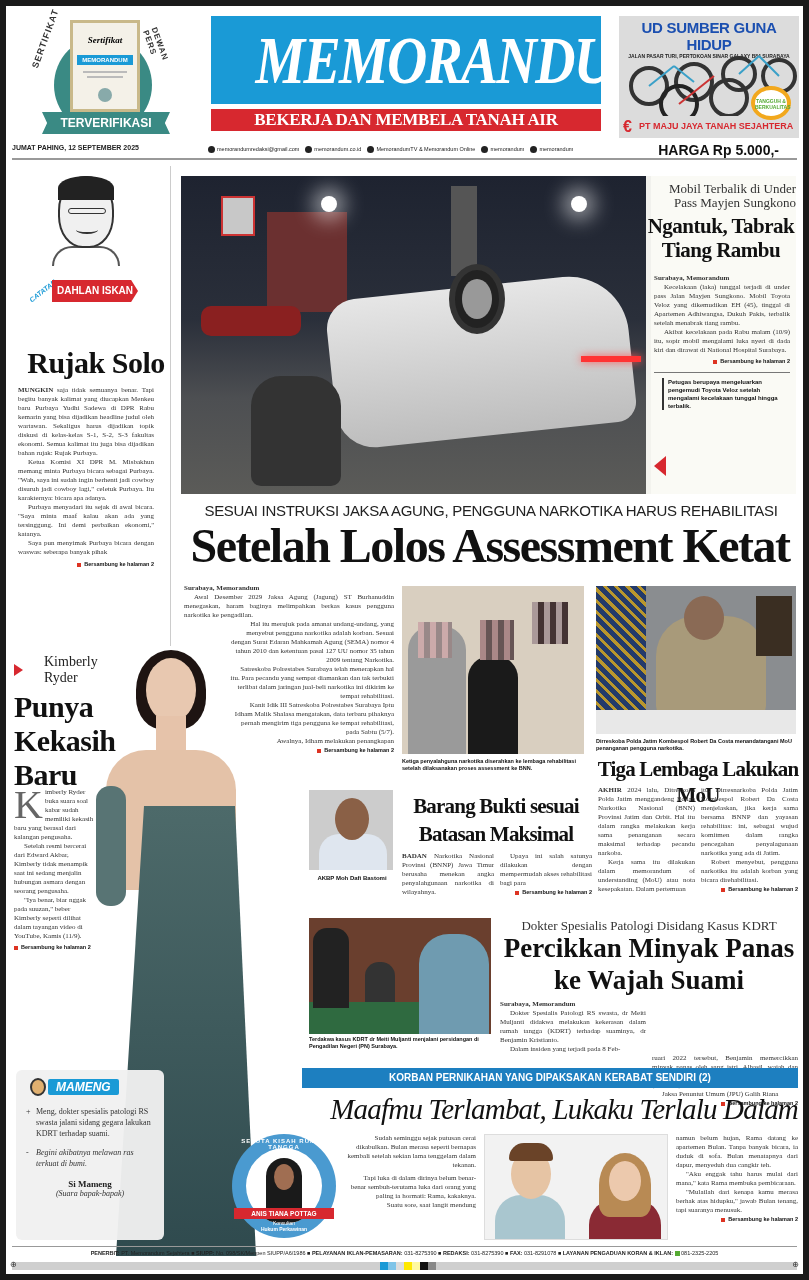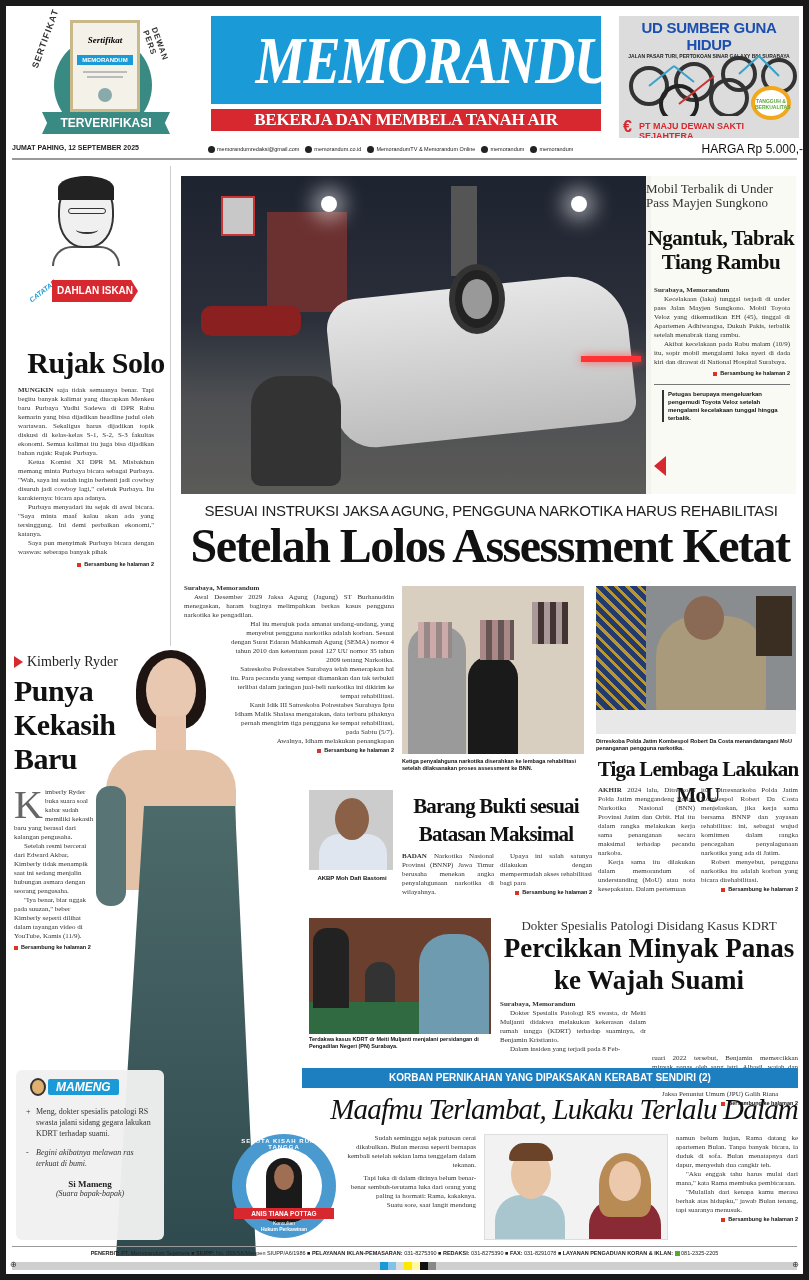--- a/index.html
+++ b/index.html
@@ -59,21 +59,21 @@
           <line x1="55" y1="20" x2="75" y2="36"></line>
           <line x1="120" y1="28" x2="140" y2="10"></line>
           <line x1="140" y1="10" x2="160" y2="30"></line>
         </g>
       <line x1="60" y1="58" x2="95" y2="30" stroke="#c33" stroke-width="2"></line>
     </svg>
     <div class="abs" style="left:132px;top:70px;width:40px;height:34px;border-radius:50%;border:4px solid #f2a81d;background:#fff">
       <div class="sans" style="font-size:5px;font-weight:bold;color:#5a3;text-align:center;margin-top:8px;line-height:6px">TANGGUH &amp; BERKUALITAS</div>
     </div>
     <div class="abs sans" style="left:4px;top:102px;font-size:16px;font-weight:bold;color:#d7282f;line-height:18px">€</div>
-    <div class="abs sans" style="left:20px;top:105px;font-size:9px;font-weight:bold;color:#d7282f">PT MAJU DEWAN SAKTI SEJAHTERA</div>
+    <div class="abs sans" style="left:20px;top:105px;font-size:9px;font-weight:bold;color:#d7282f">PT MAJU JAYA TANAH SEJAHTERA</div>
   </div>
 
   <div class="abs sans" style="left:6px;top:138px;font-size:7px;color:#222"><b>JUMAT PAHING, 12 SEPTEMBER 2025</b></div>
   <div class="abs sans" style="left:202px;top:138px;width:400px;height:10px;display:flex;gap:6px;align-items:center;font-size:5.5px;color:#222">
     <span style="display:flex;align-items:center;gap:2px">
         <span style="display:inline-block;width:7px;height:7px;border-radius:50%;background:#222"></span>
         <span>memorandumredaksi@gmail.com</span>
       </span>
     <span style="display:flex;align-items:center;gap:2px">
         <span style="display:inline-block;width:7px;height:7px;border-radius:50%;background:#222"></span>
@@ -85,21 +85,21 @@
       </span>
     <span style="display:flex;align-items:center;gap:2px">
         <span style="display:inline-block;width:7px;height:7px;border-radius:50%;background:#222"></span>
         <span>memorandum</span>
       </span>
     <span style="display:flex;align-items:center;gap:2px">
         <span style="display:inline-block;width:7px;height:7px;border-radius:50%;background:#222"></span>
         <span>memorandum</span>
       </span>
   </div>
-  <div class="abs sans" style="right:0;top:136px;font-size:12px;font-weight:normal;color:#111">HARGA Rp 5.000,-</div>
+  <div class="abs sans" style="right:24px;top:136px;font-size:14px;font-weight:bold;color:#111">HARGA Rp 5.000,-</div>
   <div class="abs rule" style="left:6px;top:152px;width:785px;height:1.5px"></div>
 
   <div class="abs" style="left:8px;top:160px;width:160px;height:480px">
     <div class="abs" style="left:38px;top:10px;width:70px;height:100px">
       <div style="width:56px;height:72px;border-radius:48% 48% 44% 44%;background:#f0f0f0;border:2px solid #333;margin-left:6px;position:relative">
         <div style="position:absolute;top:-2px;left:-2px;width:56px;height:24px;border-radius:50% 50% 0 0;background:#222"></div>
         <div style="position:absolute;top:30px;left:8px;width:38px;height:6px;border:1.5px solid #333;border-radius:3px"></div>
         <div style="position:absolute;top:48px;left:16px;width:22px;height:8px;border-bottom:2px solid #333;border-radius:0 0 50% 50%"></div>
       </div>
       <div style="width:68px;height:20px;border:2px solid #555;border-bottom:none;border-radius:30px 30px 0 0;margin-top:-2px"></div>
@@ -126,22 +126,22 @@
     <div class="abs" style="left:20px;top:130px;width:100px;height:30px;background:#8a2020;border-radius:10px"></div>
     <div class="abs" style="left:150px;top:110px;width:300px;height:150px;background:linear-gradient(180deg,#e6e6e6,#bdbdbd);border-radius:30px 60px 20px 40px;transform:rotate(-6deg)"></div>
     <div class="abs" style="left:268px;top:88px;width:56px;height:70px;border-radius:50%;background:#222;border:6px solid #333">
       <div style="width:30px;height:40px;border-radius:50%;background:#999;margin:9px auto"></div>
     </div>
     <div class="abs" style="left:400px;top:180px;width:60px;height:6px;background:#f33;box-shadow:0 0 8px #f55"></div>
     <div class="abs" style="left:70px;top:200px;width:90px;height:110px;background:#333;border-radius:30px 30px 10px 10px"></div>
   </div>
 
   <div class="abs" style="left:640px;top:170px;width:150px;height:318px;background:rgba(250,250,245,0.96)">
-    <div class="serif" style="text-align:left;font-size:13px;line-height:14px;color:#333;margin-top:6px">Mobil Terbalik di Under Pass Mayjen Sungkono</div>
-    <div class="headline" style="text-align:center;font-size:21px;line-height:24px;margin-top:16px">Ngantuk, Tabrak Tiang Rambu</div>
+    <div class="serif" style="text-align:right;font-size:13px;line-height:14px;color:#333;margin-top:6px">Mobil Terbalik di Under Pass Mayjen Sungkono</div>
+    <div class="headline" style="text-align:center;font-size:21px;line-height:24px;margin-top:4px">Ngantuk, Tabrak Tiang Rambu</div>
     <div class="body-txt" style="margin:12px 6px 0 8px">
       <p><b>Surabaya, Memorandum</b></p>
       <p class="indent">Kecelakaan (laka) tunggal terjadi di under pass Jalan Mayjen Sungkono. Mobil Toyota Veloz yang dikemudikan EH (45), tinggal di Apartemen Adhiwangsa, Dukuh Pakis, terbalik setelah menabrak tiang rambu.</p>
       <p class="indent">Akibat kecelakaan pada Rabu malam (10/9) itu, sopir mobil mengalami luka nyeri di dada kiri dan dirawat di National Hospital Surabaya.</p>
       <div class="cont" style="margin-top:2px">Bersambung ke halaman 2</div>
     </div>
     <div style="margin:6px 6px 0 8px;height:1px;background:#777"></div>
     <div class="caption" style="margin:5px 6px 0 16px;border-left:2px solid #333;padding-left:4px">Petugas berupaya mengeluarkan pengemudi Toyota Veloz setelah mengalami kecelakaan tunggal hingga terbalik.</div>
   </div>
   <div class="abs" style="left:648px;top:450px;width:0;height:0;border-top:10px solid transparent;border-bottom:10px solid transparent;border-right:12px solid #d7282f"></div>
@@ -227,21 +227,21 @@
   <div class="abs" style="left:50px;top:640px;width:260px;height:610px">
     <div class="abs" style="left:80px;top:4px;width:70px;height:80px;background:#1e1412;border-radius:50% 50% 40% 40%"></div>
     <div class="abs" style="left:90px;top:12px;width:50px;height:64px;background:#e8c8b0;border-radius:50%"></div>
     <div class="abs" style="left:100px;top:70px;width:30px;height:40px;background:#e6c3aa"></div>
     <div class="abs" style="left:50px;top:104px;width:130px;height:140px;background:#e4c2a8;border-radius:40px 40px 10px 10px"></div>
     <div class="abs" style="left:60px;top:160px;width:140px;height:450px;background:linear-gradient(180deg,#4d6a6a,#2f4a4e);clip-path:polygon(20% 0,85% 0,100% 100%,0 100%)"></div>
     <div class="abs" style="left:40px;top:140px;width:30px;height:120px;background:#587474;border-radius:14px"></div>
   </div>
 
   <div class="abs" style="left:8px;top:648px;width:120px">
-    <div style="display:flex;align-items:center;gap:4px">
+    <div style="display:flex;align-items:center;gap:21px">
       <span style="display:inline-block;width:0;height:0;border-top:6px solid transparent;border-bottom:6px solid transparent;border-left:9px solid #d7282f"></span>
       <span class="serif" style="font-size:14px;color:#222">Kimberly Ryder</span>
     </div>
     <div class="headline" style="font-size:30px;line-height:34px;margin-top:4px">Punya Kekasih Baru</div>
   </div>
   <div class="abs body-txt" style="left:8px;top:782px;width:82px;text-align:left">
     <span class="serif" style="float:left;font-size:40px;line-height:34px;color:#666;margin-right:2px">K</span>
     <p>imberly Ryder buka suara soal kabar sudah memiliki kekasih baru yang berasal dari kalangan pengusaha.</p>
     <p class="indent">Setelah resmi bercerai dari Edward Akbar, Kimberly tidak menampik saat ini sedang menjalin hubungan asmara dengan seorang pengusaha.</p>
     <p class="indent">"Iya benar, biar nggak pada suuzan," beber Kimberly seperti dilihat dalam tayangan video di YouTube, Kamis (11/9).</p>

